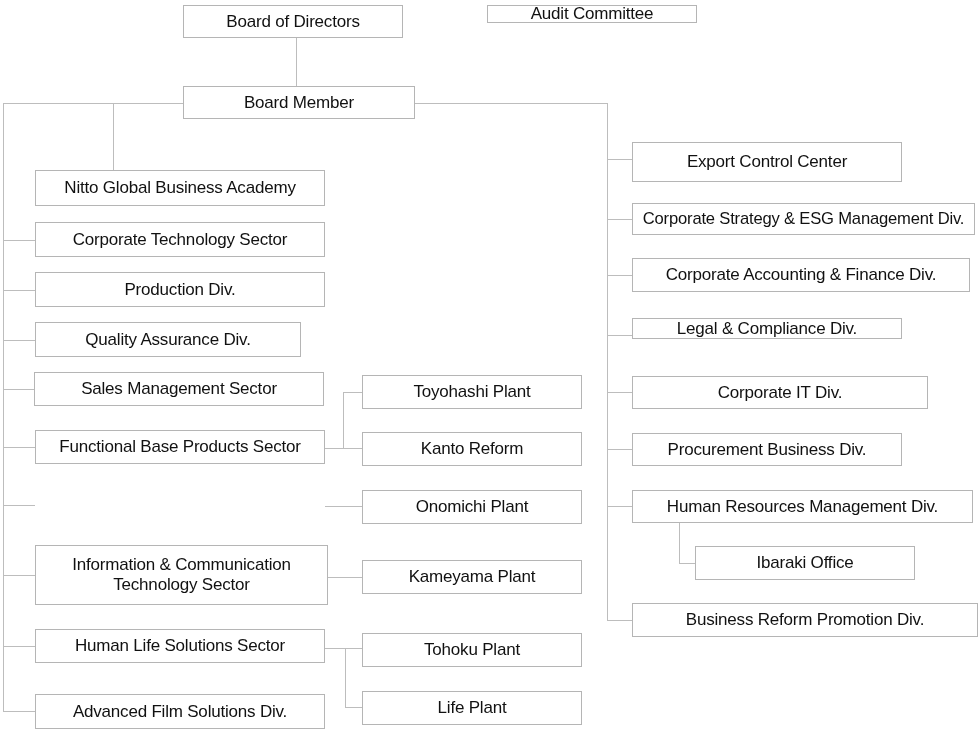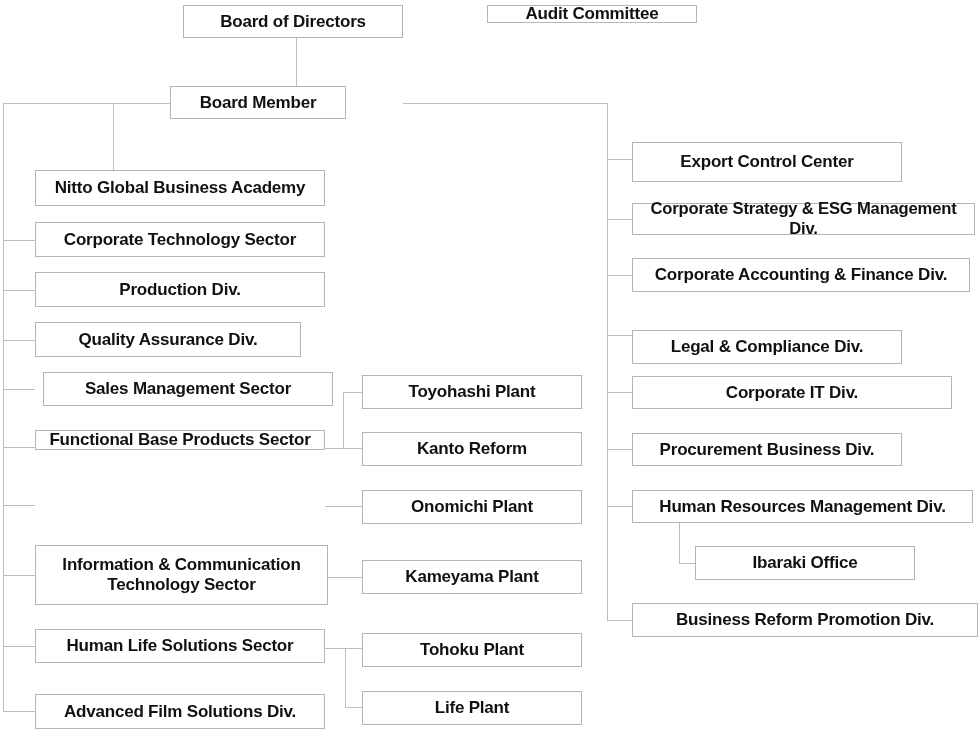--- a/index.html
+++ b/index.html
@@ -16,21 +16,21 @@
     font-family:"Liberation Sans", sans-serif;
     overflow:hidden;
   }
   .node{
     position:absolute;
     box-sizing:border-box;
     background:var(--background);
     border:1px solid var(--border);
     display:flex;align-items:center;justify-content:center;
     color:var(--text);
-    font-weight:700;
+    font-weight:400;
     font-size:17px;
     letter-spacing:-0.2px;
     text-align:center;
     line-height:1.15;
     z-index:2;
   }
   .lbl{
     display:inline-block;
     white-space:pre-line;
     transform-origin:center center;
@@ -43,40 +43,40 @@
 <body>
 
 <div id="canvas">
 
   <div class="node" style="left:183px;top:5px;width:220px;height:33px">
       <span class="lbl">Board of Directors</span>
     </div>
   <div class="node" style="left:487px;top:5px;width:210px;height:18px">
       <span class="lbl">Audit Committee</span>
     </div>
-  <div class="node" style="left:170px;top:86px;width:176px;height:33px">
+  <div class="node" style="left:183px;top:86px;width:232px;height:33px">
       <span class="lbl">Board Member</span>
     </div>
 
   <div class="node" style="left:35px;top:170px;width:290px;height:36px">
       <span class="lbl">Nitto Global Business Academy</span>
     </div>
   <div class="node" style="left:35px;top:272px;width:290px;height:35px">
       <span class="lbl">Production Div.</span>
     </div>
   <div class="node" style="left:35px;top:222px;width:290px;height:35px">
       <span class="lbl">Corporate Technology Sector</span>
     </div>
   <div class="node" style="left:35px;top:322px;width:266px;height:35px">
       <span class="lbl">Quality Assurance Div.</span>
     </div>
-  <div class="node" style="left:43px;top:372px;width:290px;height:34px">
+  <div class="node" style="left:34px;top:372px;width:290px;height:34px">
       <span class="lbl">Sales Management Sector</span>
     </div>
-  <div class="node" style="left:35px;top:430px;width:290px;height:20px">
+  <div class="node" style="left:35px;top:430px;width:290px;height:34px">
       <span class="lbl">Functional Base Products Sector</span>
     </div>
   <div class="node" style="left:35px;top:545px;width:293px;height:60px">
       <span class="lbl">Information &amp; Communication
 Technology Sector</span>
     </div>
   <div class="node" style="left:35px;top:629px;width:290px;height:34px">
       <span class="lbl">Human Life Solutions Sector</span>
     </div>
   <div class="node" style="left:35px;top:694px;width:290px;height:35px">
@@ -104,24 +104,24 @@
 
   <div class="node" style="left:632px;top:142px;width:270px;height:40px">
       <span class="lbl">Export Control Center</span>
     </div>
   <div class="node" style="left:632px;top:203px;width:343px;height:32px">
       <span class="lbl" style="transform: scaleX(0.977);">Corporate Strategy &amp; ESG Management Div.</span>
     </div>
   <div class="node" style="left:632px;top:258px;width:338px;height:34px">
       <span class="lbl">Corporate Accounting &amp; Finance Div.</span>
     </div>
-  <div class="node" style="left:632px;top:330px;width:270px;height:34px">
+  <div class="node" style="left:632px;top:318px;width:270px;height:21px">
       <span class="lbl">Legal &amp; Compliance Div.</span>
     </div>
-  <div class="node" style="left:632px;top:376px;width:320px;height:33px">
+  <div class="node" style="left:632px;top:376px;width:296px;height:33px">
       <span class="lbl">Corporate IT Div.</span>
     </div>
   <div class="node" style="left:632px;top:433px;width:270px;height:33px">
       <span class="lbl">Procurement Business Div.</span>
     </div>
   <div class="node" style="left:632px;top:490px;width:341px;height:33px">
       <span class="lbl">Human Resources Management Div.</span>
     </div>
   <div class="node" style="left:695px;top:546px;width:220px;height:34px">
       <span class="lbl">Ibaraki Office</span>

